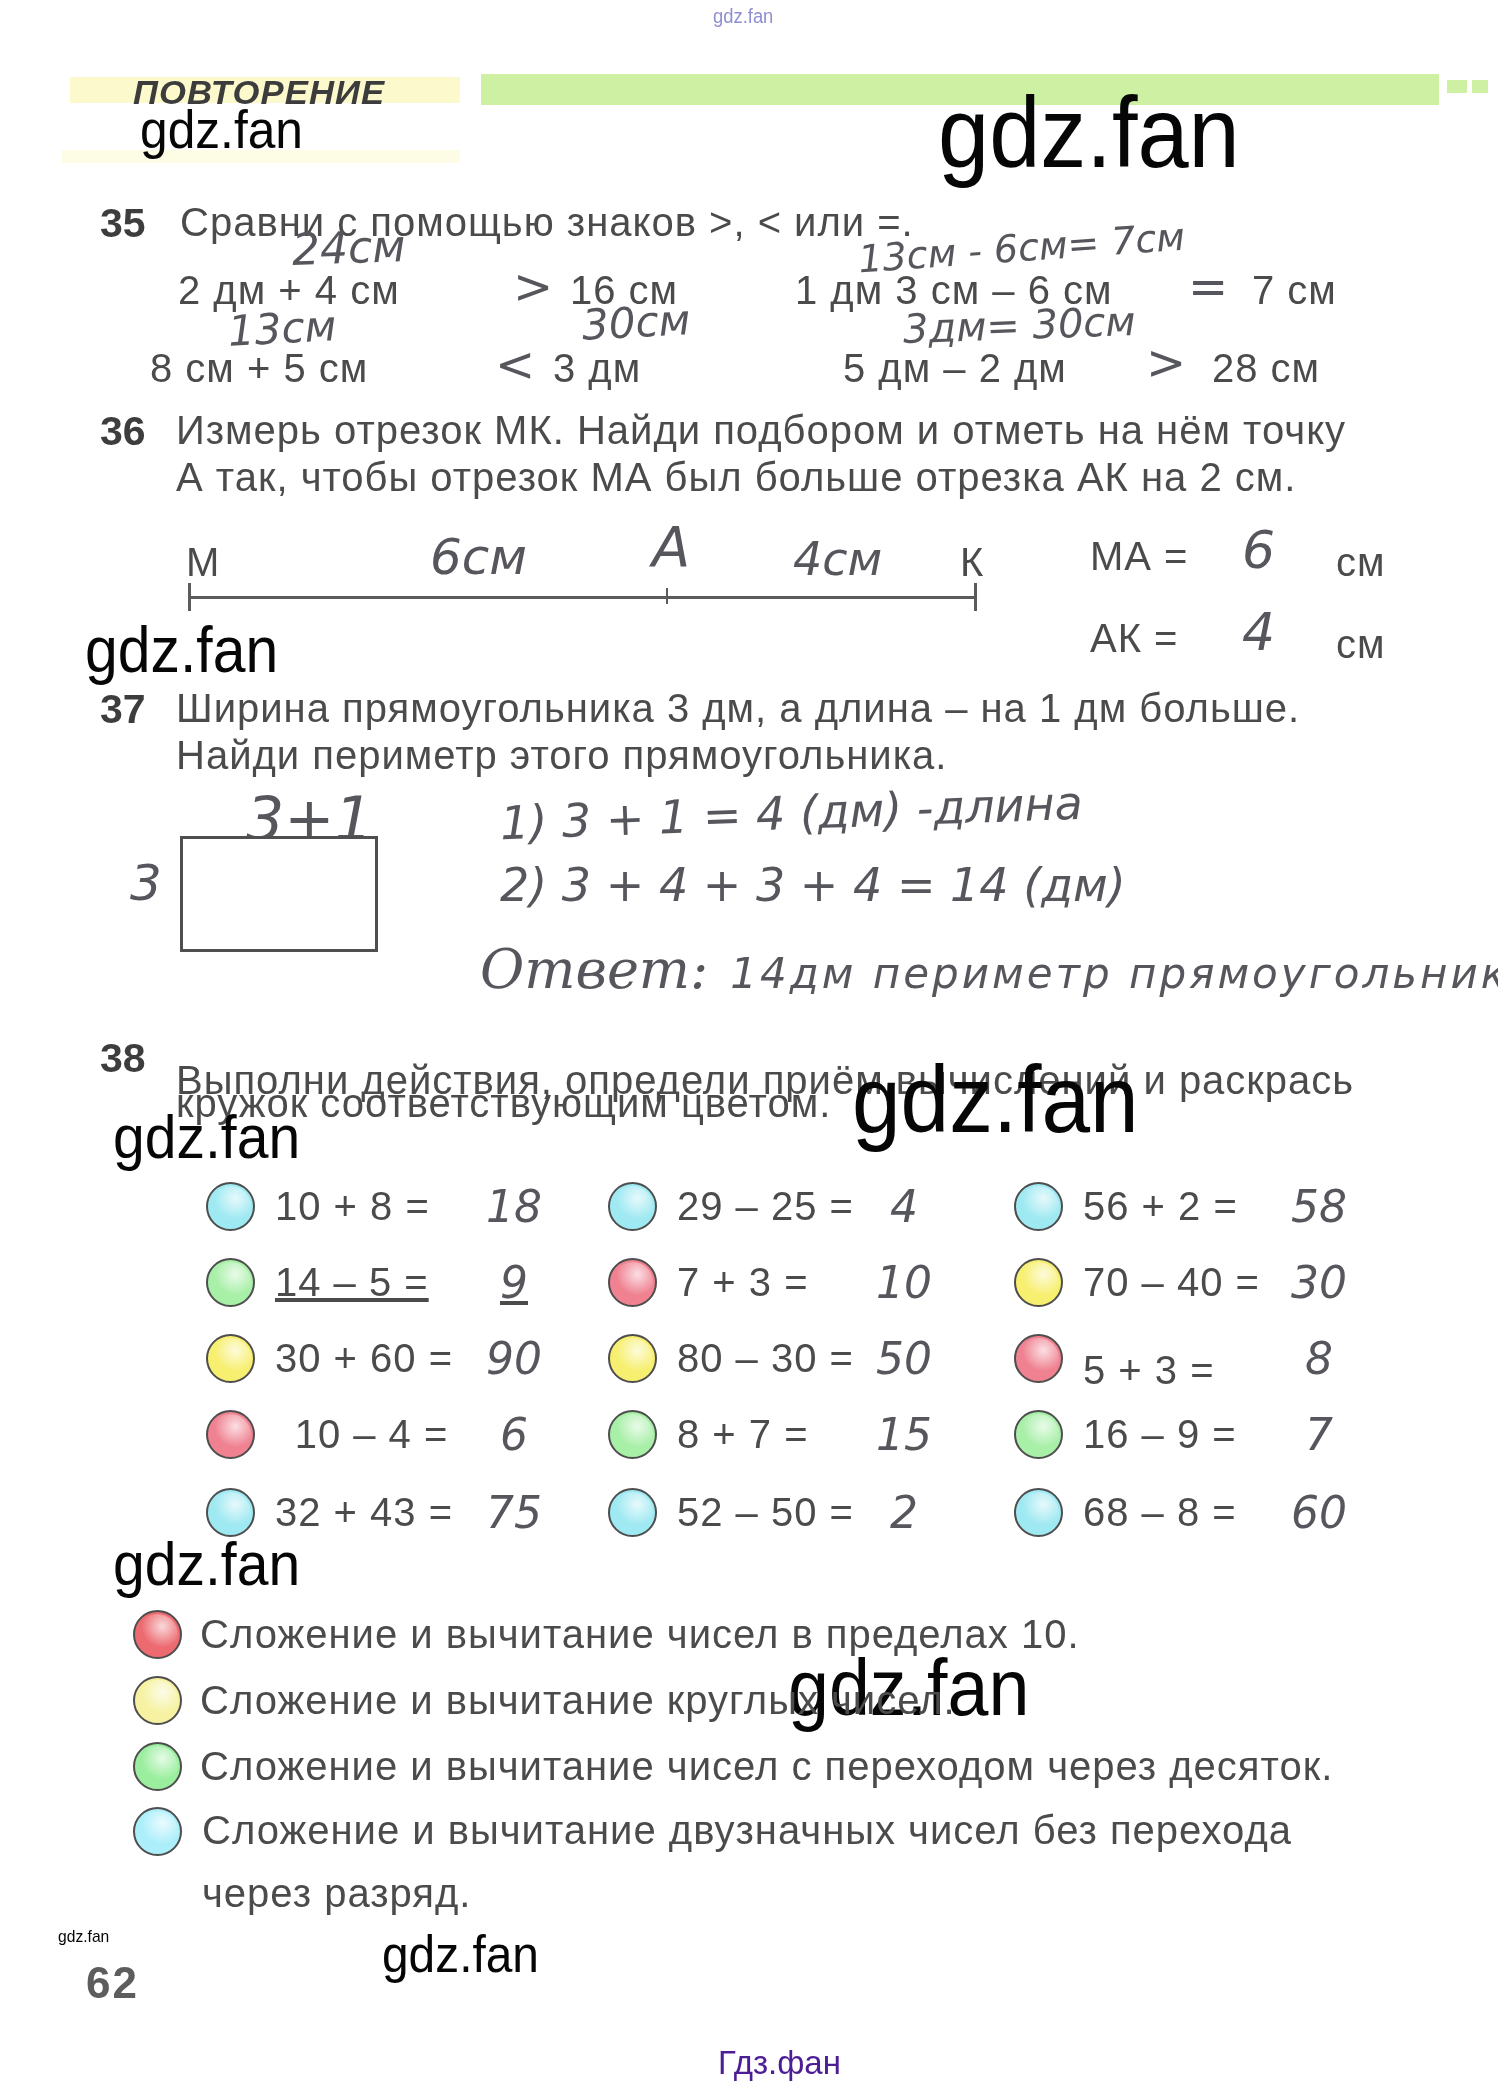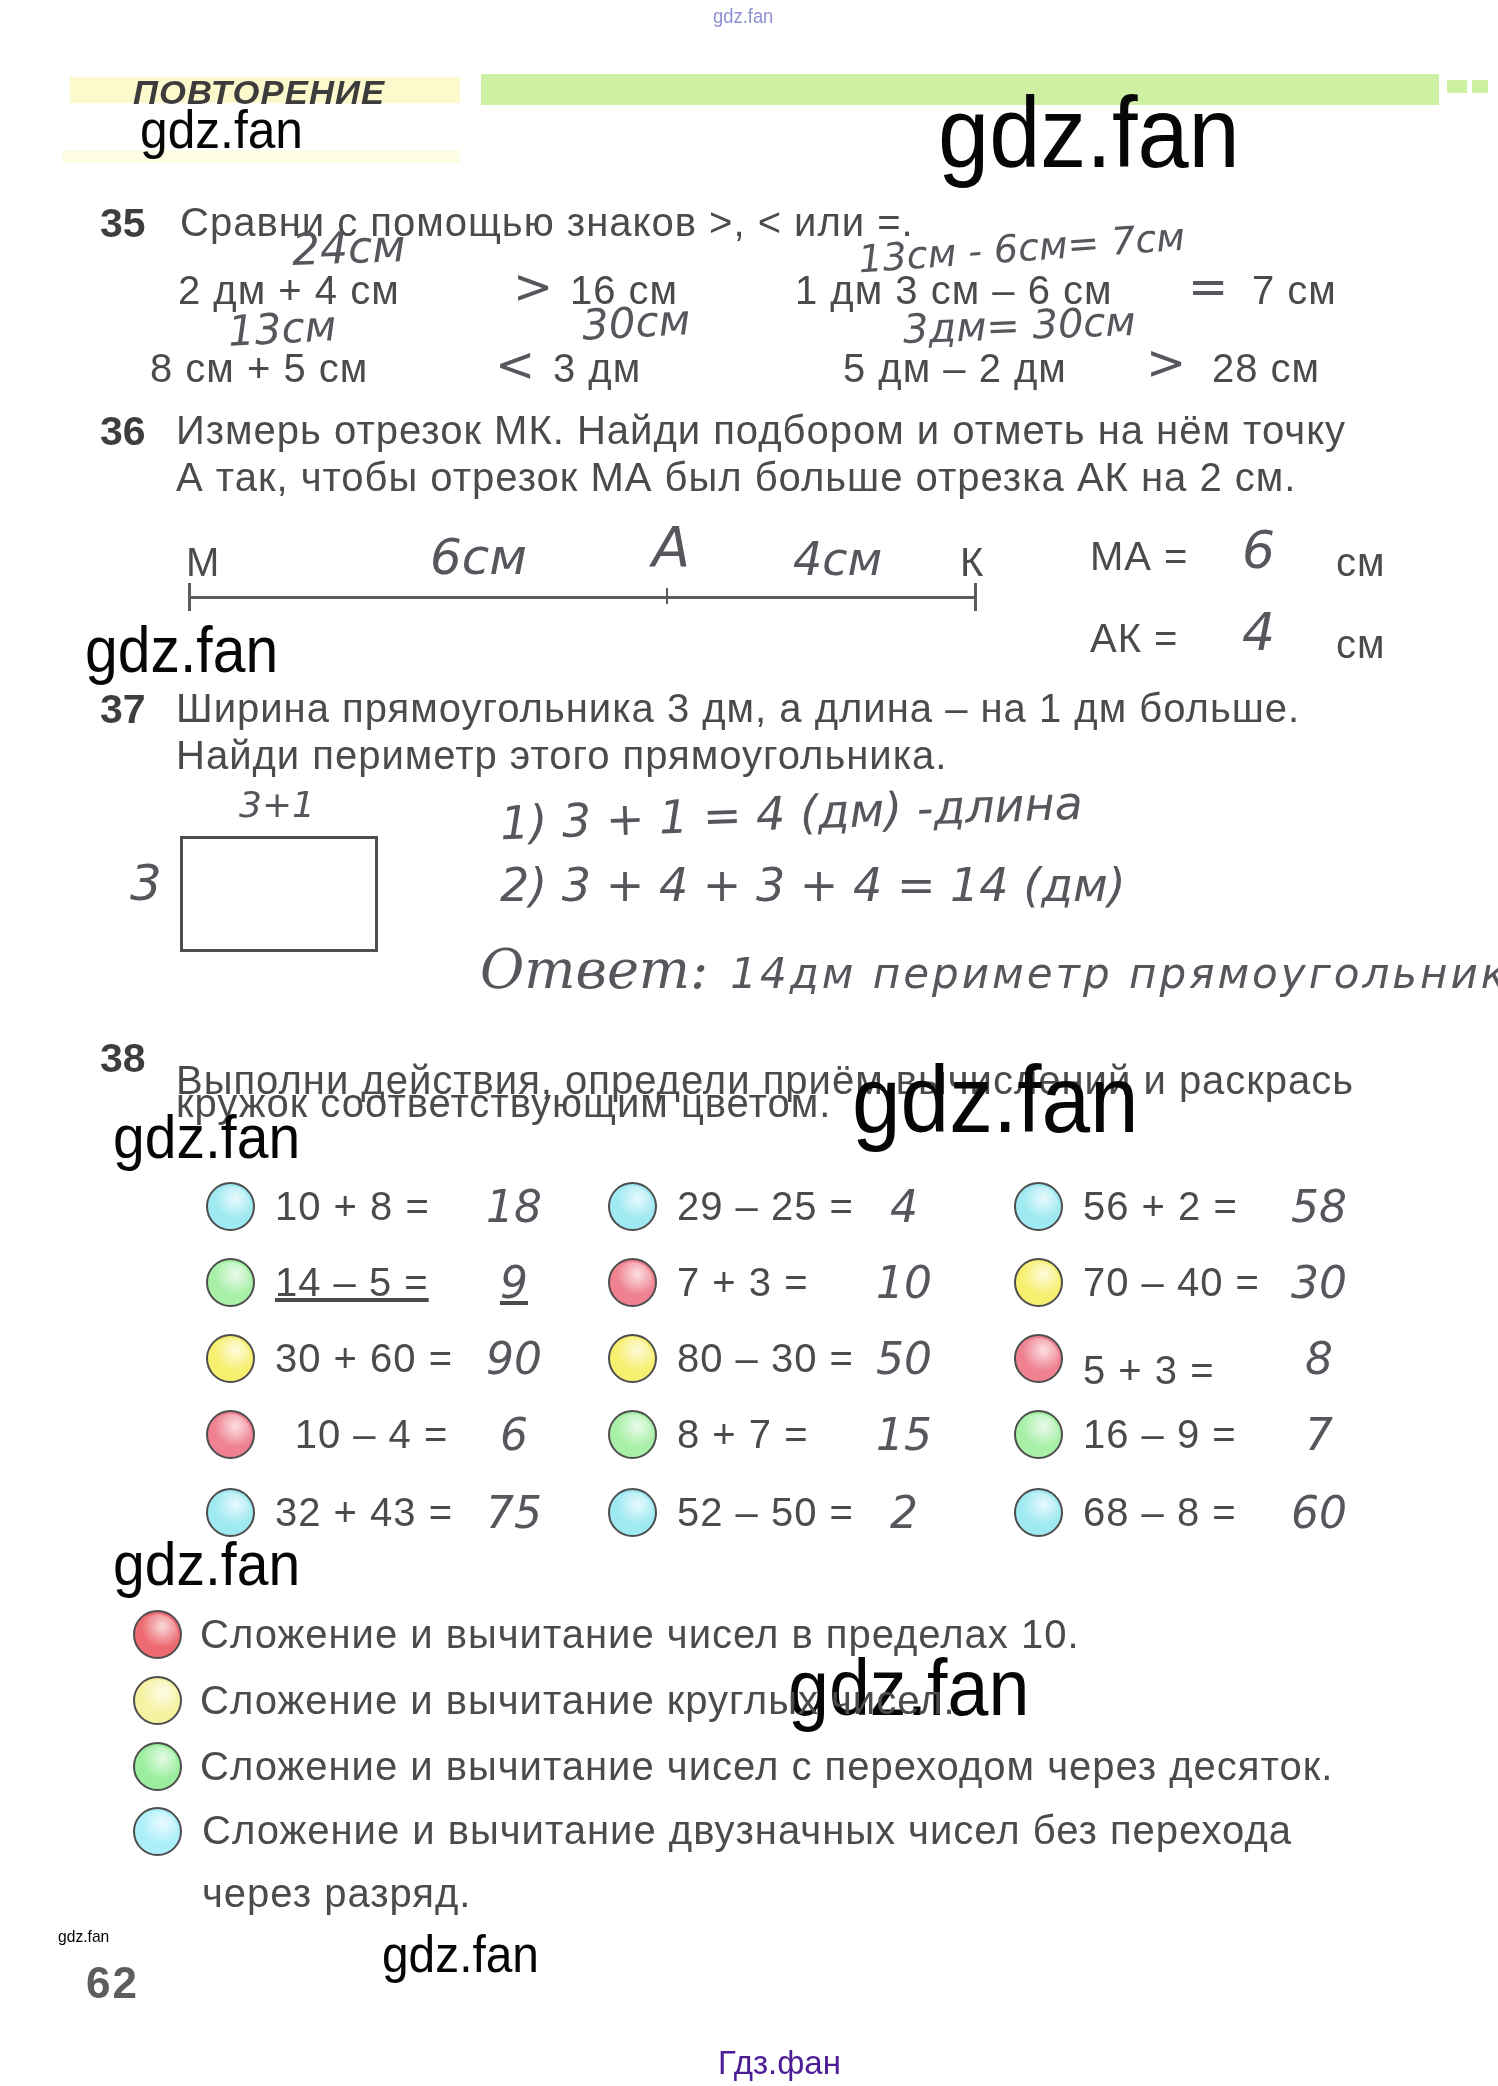--- a/index.html
+++ b/index.html
@@ -101,21 +101,21 @@
   <div class="abs t" style="left:1090px;top:616px;">АК =</div>
   <div class="abs hw" style="left:1242px;top:602px;font-size:52px;">4</div>
   <div class="abs t" style="left:1336px;top:622px;">см</div>
 
   <div class="abs wm" style="left:85px;top:618px;font-size:64px;">gdz.fan</div>
 
   <div class="abs num" style="left:100px;top:686px;">37</div>
   <div class="abs t" style="left:176px;top:686px;">Ширина прямоугольника 3 дм, а длина – на 1 дм больше.</div>
   <div class="abs t" style="left:176px;top:733px;">Найди периметр этого прямоугольника.</div>
 
-  <div class="abs hw" style="left:239px;top:784px;font-size:36px;">3+1</div>
+  <div class="abs hw" style="left:246px;top:784px;font-size:60px;">3+1</div>
   <div class="rect37" style="left:180px;top:836px;width:192px;height:110px;"></div>
   <div class="abs hw" style="left:130px;top:854px;font-size:50px;">3</div>
 
   <div class="abs hw rot-m2" style="left:500px;top:786px;font-size:46px;">1) 3 + 1 = 4 (дм) -длина</div>
   <div class="abs hw" style="left:500px;top:858px;font-size:46px;">2) 3 + 4 + 3 + 4 = 14 (дм)</div>
   <div class="abs" style="left:480px;top:938px;display:flex;align-items:baseline;">
     <span class="hw cursive" style="font-size:54px;">Ответ:</span>
     <span class="hw" style="font-size:42px;margin-left:22px;letter-spacing:3px;">14дм периметр прямоугольника</span>
   </div>
 

